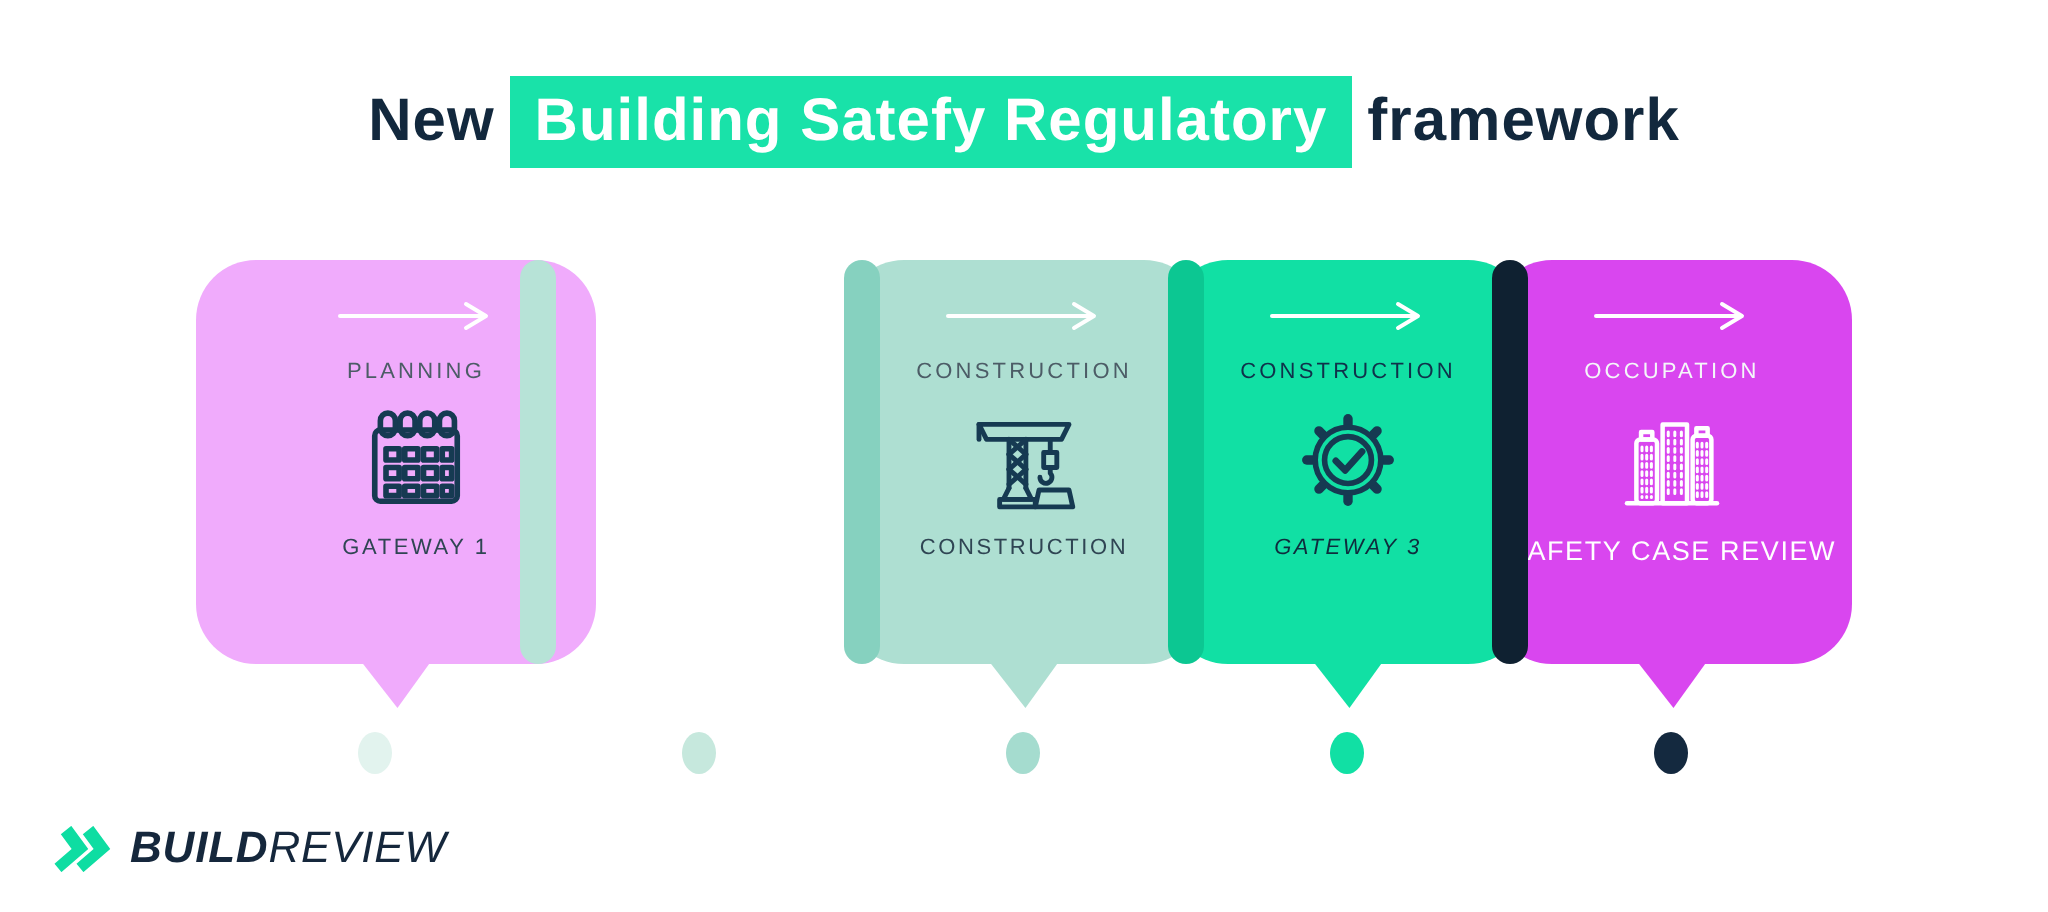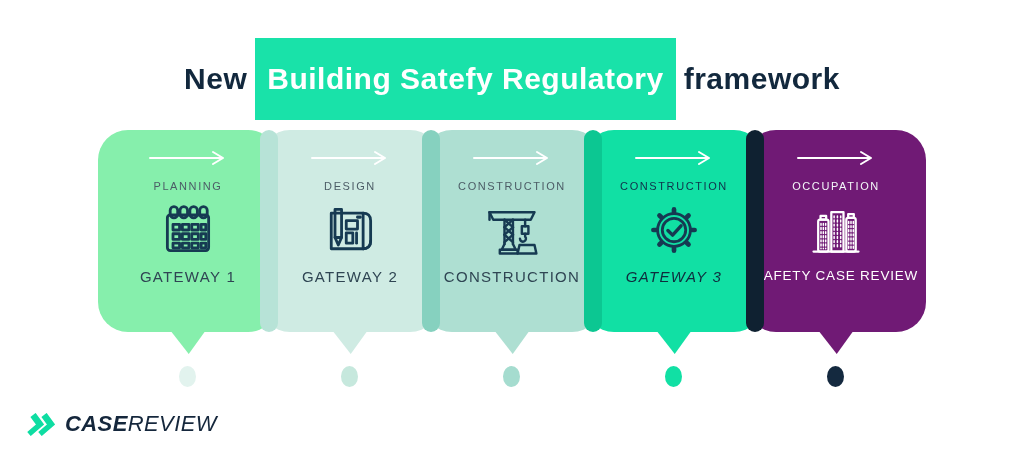--- a/index.html
+++ b/index.html
@@ -1,46 +1,46 @@
 <!DOCTYPE html>
 <html><head>
 <meta charset="utf-8">
 <style>
   html,body{margin:0;padding:0;}
   body{width:1024px;height:456px;background:#ffffff;font-family:"Liberation Sans",sans-serif;overflow:hidden;}
   .stage-area{position:relative;width:1024px;height:456px;background:#ffffff;}
 
   
   .title{position:absolute;top:38px;left:0;width:1024px;text-align:center;font-size:30px;font-weight:bold;color:#12283d;letter-spacing:.5px;white-space:nowrap;}
-  .title .hl{background:#19e2a9;color:#ffffff;padding:24px 12px;margin:0 8px;display:inline-block;}
+  .title .hl{background:#19e2a9;color:#ffffff;padding:6px 12px;margin:0 8px;display:inline-block;}
 
   
   .cards-wrap{position:absolute;left:98px;top:130px;width:828px;height:202px;}
   .card{position:absolute;top:0;width:180px;height:202px;border-radius:30px;display:flex;flex-direction:column;align-items:center;}
-  .card-1{left:0;background:#86efac;}
+  .card-1{left:0;background:#f0abfc;padding-left:20px;}
   .card-2{left:162px;background:#cfebe3;}
   .card-3{left:324px;background:#aedfd2;}
   .card-4{left:486px;background:#11e0a4;}
-  .card-5{left:648px;background:#701a75;}
+  .card-5{left:648px;background:#d946ef;}
 
   .tail{position:absolute;top:calc(100% - 2px);left:50%;transform:translateX(-50%);width:36px;height:24px;background:inherit;clip-path:polygon(0 0,100% 0,52% 100%);}
 
   .overlap{position:absolute;top:0;width:18px;height:202px;border-radius:9px;}
   .ov-1{left:162px;background:#b7e3d7;}
   .ov-2{left:324px;background:#86d1bf;}
   .ov-3{left:486px;background:#0cc792;}
   .ov-4{left:648px;background:#0f2131;}
 
   .arrow{margin-top:20px;height:16px;}
   .stage-label{margin-top:14px;font-size:11px;letter-spacing:1.6px;color:#4c5c66;white-space:nowrap;}
   .card-4 .stage-label{color:#10314a;}
   .card-5 .stage-label{color:#f4f7f9;}
   .card-icon{margin-top:8px;width:60px;height:60px;color:#163a52;}
   .card-5 .card-icon{color:#ffffff;}
-  .card-name{margin-top:8px;font-size:15px;letter-spacing:1.3px;color:#2f4553;white-space:nowrap;}
+  .card-name{margin-top:8px;font-size:11px;letter-spacing:1.3px;color:#2f4553;white-space:nowrap;}
   .card-4 .card-name{color:#0f2c3d;font-style:italic;}
   .card-5 .card-name{color:#ffffff;font-size:13.5px;letter-spacing:.8px;}
 
   
   .dot{position:absolute;top:366px;width:17px;height:21px;border-radius:50%;}
   .dot-1{left:179px;background:#e2f3ee;}
   .dot-2{left:341px;background:#c6e8dd;}
   .dot-3{left:503px;background:#a5dccf;}
   .dot-4{left:665px;background:#11e0a4;}
   .dot-5{left:827px;background:#14293f;}
@@ -85,40 +85,20 @@
           <rect x="36" y="36" width="7" height="6"></rect>
           <rect x="46" y="36" width="5" height="6"></rect>
         <rect x="16" y="46" width="7" height="5"></rect>
           <rect x="26" y="46" width="7" height="5"></rect>
           <rect x="36" y="46" width="7" height="5"></rect>
           <rect x="46" y="46" width="5" height="5"></rect>
       </svg>
       <div class="card-name">GATEWAY 1</div>
     </div>
 
-    <div class="card card-2">
-      <div class="tail"></div>
-      <svg class="arrow" width="84" height="16" viewBox="0 0 84 16" fill="none" stroke="#ffffff" stroke-width="2" stroke-linecap="round" stroke-linejoin="round">
-          <line x1="4" y1="8" x2="76" y2="8"></line>
-          <path d="M67 2 L77 8 L67 14"></path>
-        </svg>
-      <div class="stage-label">DESIGN</div>
-      <svg class="card-icon" viewBox="0 0 64 64" fill="none" stroke="currentColor" stroke-width="3" stroke-linecap="round" stroke-linejoin="round">
-        <path d="M12 14 H46 V52 H12 Z"></path>
-        <path d="M46 14 c5 0 8 3 8 8 v22 c0 5 -3 8 -8 8"></path>
-        <path d="M46 52 c5 0 8 -3 8 -8"></path>
-        <rect x="16" y="10" width="7" height="30"></rect>
-        <path d="M16 40 l3.5 8 3.5 -8"></path>
-        <rect x="28" y="22" width="12" height="9"></rect>
-        <rect x="28" y="35" width="7" height="11"></rect>
-        <line x1="39" y1="35" x2="39" y2="46"></line>
-        <rect x="40" y="18" width="3" height="0.5"></rect>
-      </svg>
-      <div class="card-name">GATEWAY 2</div>
-    </div>
 
     <div class="card card-3">
       <div class="tail"></div>
       <svg class="arrow" width="84" height="16" viewBox="0 0 84 16" fill="none" stroke="#ffffff" stroke-width="2" stroke-linecap="round" stroke-linejoin="round">
           <line x1="4" y1="8" x2="76" y2="8"></line>
           <path d="M67 2 L77 8 L67 14"></path>
         </svg>
       <div class="stage-label">CONSTRUCTION</div>
       <svg class="card-icon" viewBox="0 0 64 64" fill="none" stroke="currentColor" stroke-width="2.6" stroke-linecap="round" stroke-linejoin="round">
         <path d="M8 13 H56 L52 21 H12 Z"></path>
@@ -205,17 +185,17 @@
   <div class="dot dot-2"></div>
   <div class="dot dot-3"></div>
   <div class="dot dot-4"></div>
   <div class="dot dot-5"></div>
 
   <div class="logo">
     <svg class="chev" width="32" height="23" viewBox="0 0 32 23" fill="none" stroke="#0edda2" stroke-width="6" stroke-linejoin="miter">
       <path d="M3 2 L12 11.5 L3 21"></path>
       <path d="M14 2 L23 11.5 L14 21"></path>
     </svg>
-    <span class="word bold">CASE</span>
+    <span class="word bold">BUILD</span>
       <span class="word">REVIEW</span>
   </div>
 
 </div>
 
 </body></html>

